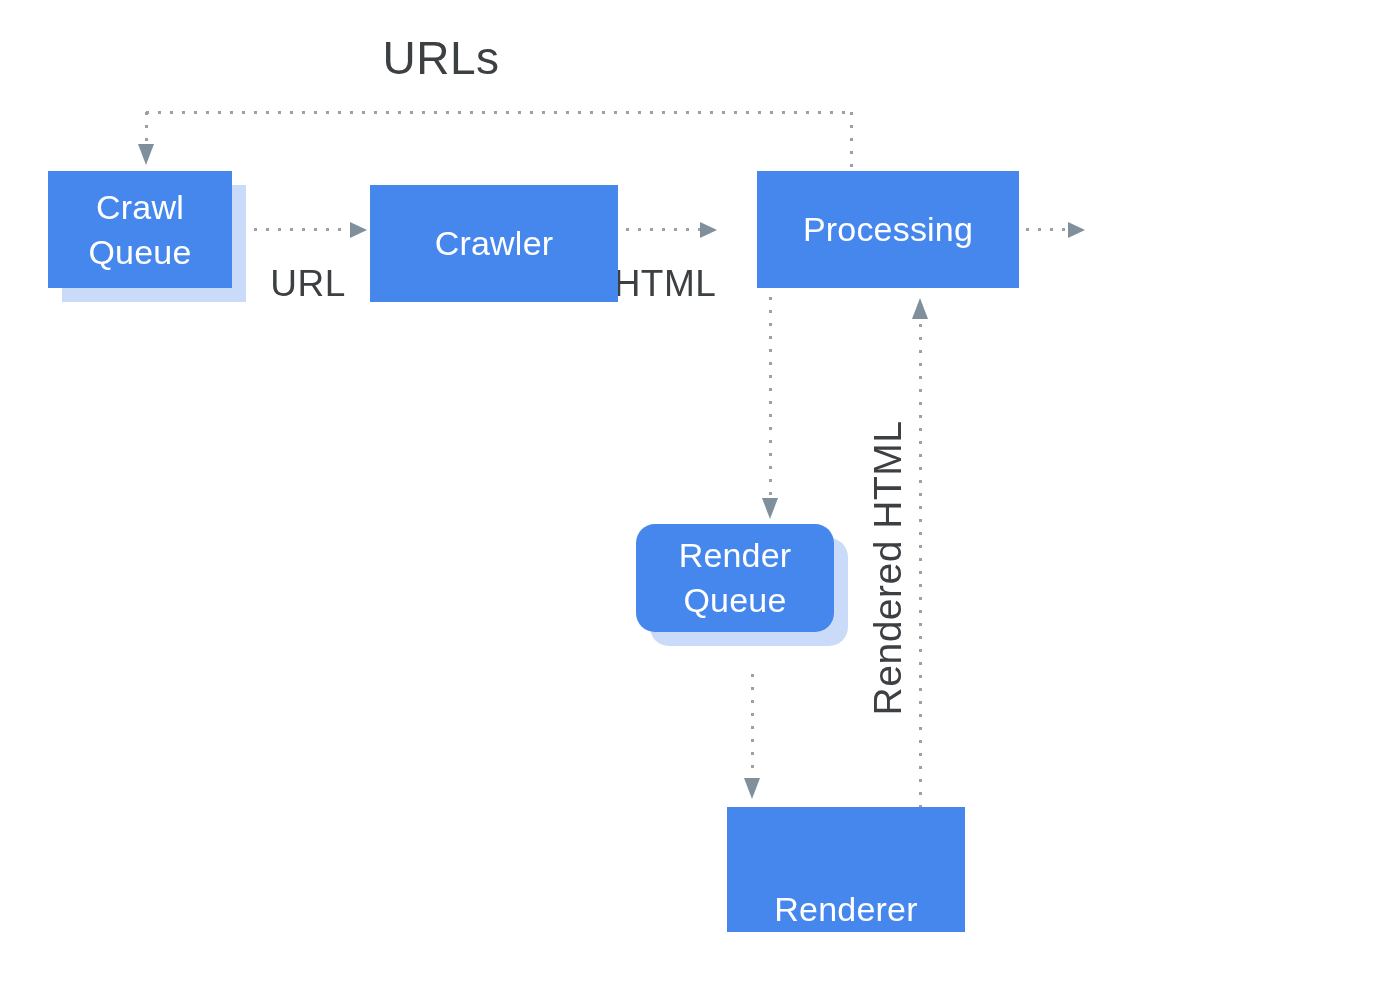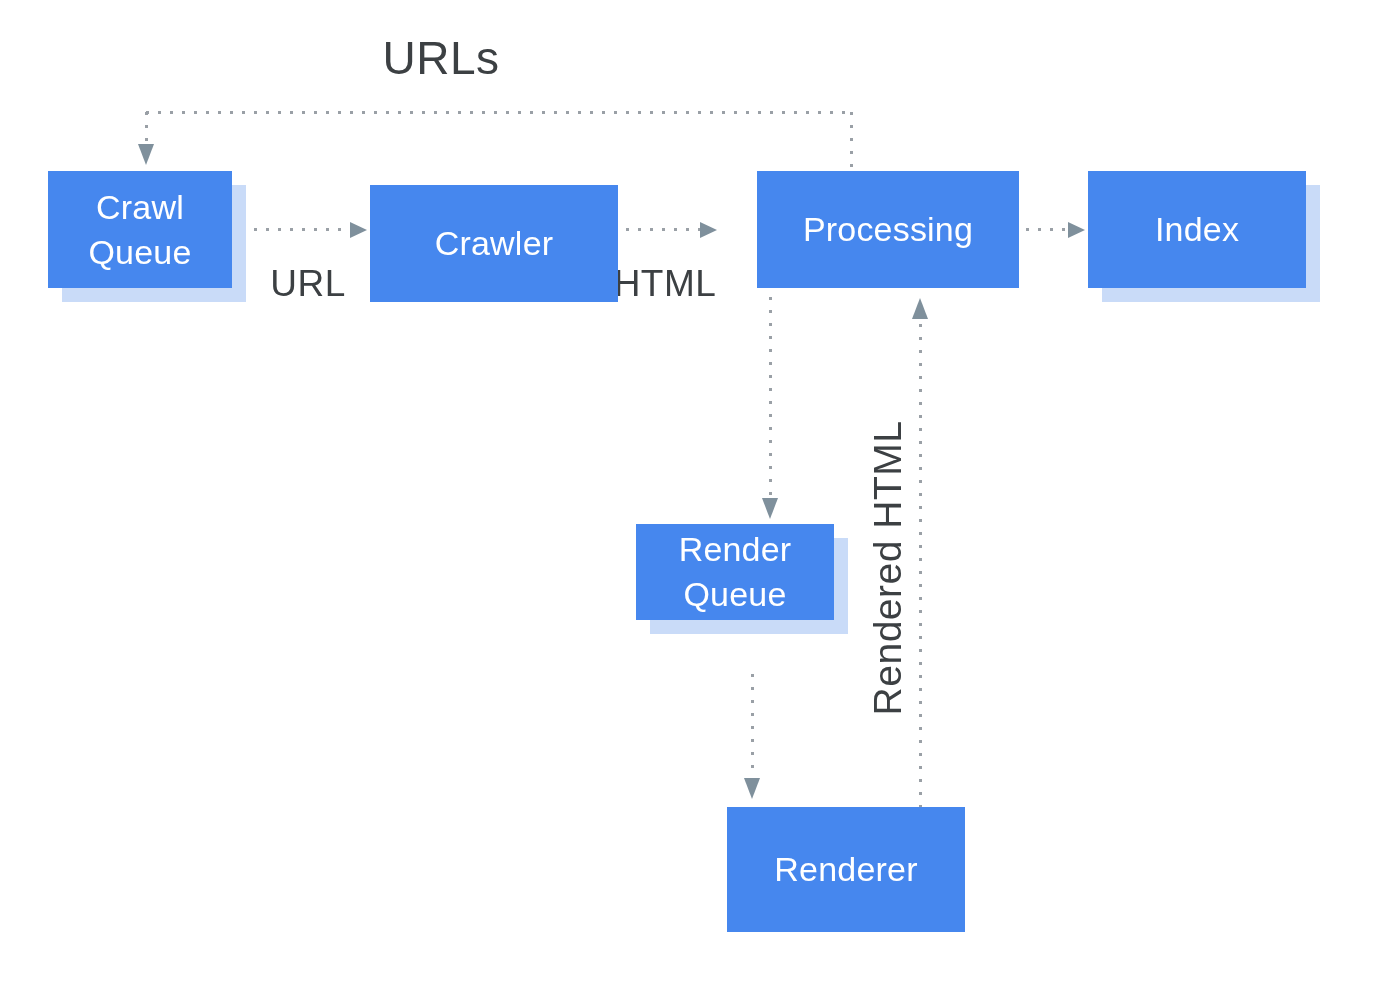--- a/index.html
+++ b/index.html
@@ -28,22 +28,22 @@
     display:flex;align-items:center;justify-content:center;
     text-align:center;
     font-size:34px;line-height:1.32;
     letter-spacing:0.2px;
   }
   .node.has-shadow{box-shadow:14px 14px 0 0 var(--node-shadow);}
   .node-crawl-queue{left:48px;top:171px;width:184px;height:117px;text-align:center;}
   .node-crawler{left:370px;top:185px;width:248px;height:117px;}
   .node-processing{left:719px;top:171px;width:262px;height:117px;margin-left:38px;}
   .node-index{left:1088px;top:171px;width:218px;height:117px;}
-  .node-render-queue{left:636px;top:524px;width:198px;height:96px;padding:0 24px;}
-  .node-renderer{left:727px;top:807px;width:238px;height:125px;}
+  .node-render-queue{left:636px;top:524px;width:198px;height:108px;padding:0 24px;border-radius:19px;}
+  .node-renderer{left:727px;top:807px;width:238px;height:125px;align-items:flex-end;}
   
   .dots-h{
     position:absolute;height:3px;
     background-image:repeating-linear-gradient(to right,var(--dot) 0 3px,transparent 3px 12px);
   }
   .dots-v{
     position:absolute;width:3px;
     background-image:repeating-linear-gradient(to bottom,var(--dot) 0 3px,transparent 3px 13px);
   }
   .line-loop-top{left:146px;top:111px;width:706px;}
@@ -116,23 +116,20 @@
 
   <div class="node node-crawl-queue has-shadow">
     <span>Crawl Queue</span>
   </div>
   <div class="node node-crawler">
     <span>Crawler</span>
   </div>
   <div class="node node-processing">
     <span>Processing</span>
   </div>
-  <div class="node node-index has-shadow">
-    <span>Index</span>
-  </div>
   <div class="node node-render-queue has-shadow">
     <span>Render Queue</span>
   </div>
   <div class="node node-renderer">
     <span>Renderer</span>
   </div>
 
 </div>
 
 </body></html>

